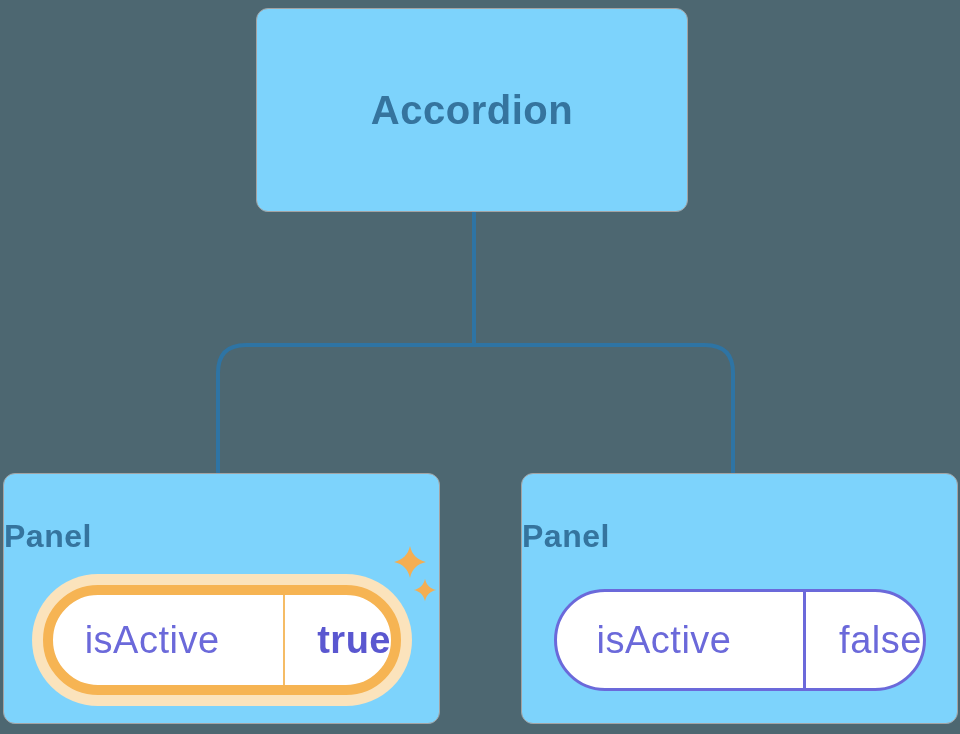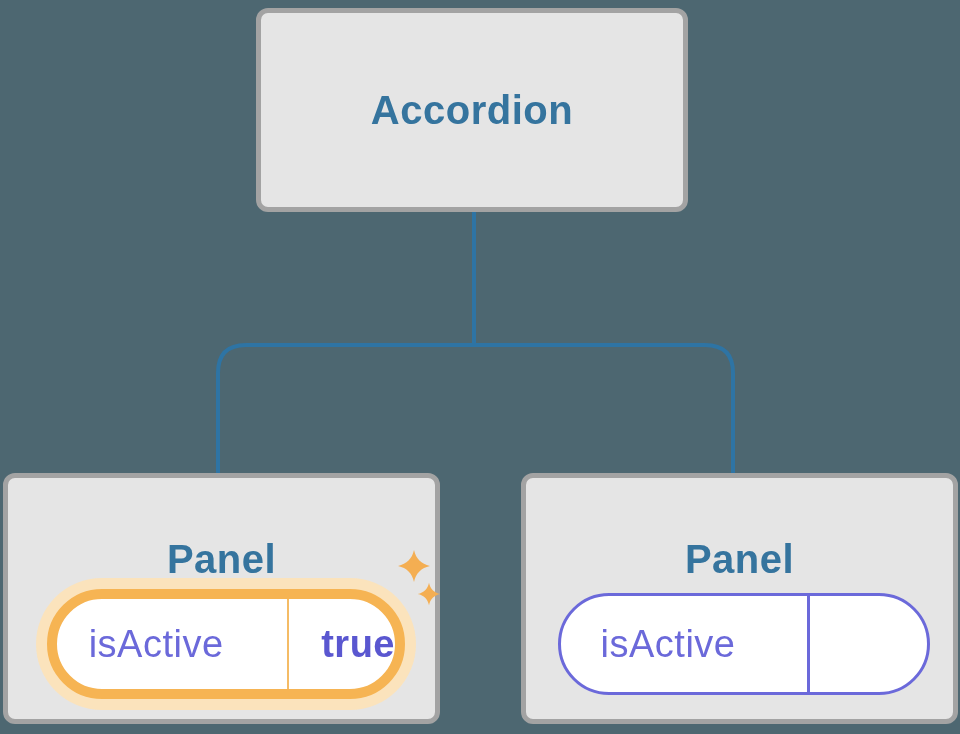--- a/index.html
+++ b/index.html
@@ -12,47 +12,46 @@
     overflow: hidden;
   }
   svg.connector-layer {
     position: absolute;
     left: 0; top: 0;
     width: 960px; height: 734px;
     pointer-events: none;
   }
   .node {
     position: absolute;
-    background: #e5e5e5;
-    border: 5px solid #a3a3a3;
+    background: #7dd3fc;
+    border: 1px solid #a3a3a3;
     border-radius: 12px;
     box-sizing: border-box;
   }
   .root-node {
     left: 256px; top: 8px;
     width: 432px; height: 204px;
     display: flex; align-items: center; justify-content: center;
   }
   .node-title {
     font-size: 40px;
     font-weight: 600;
     color: #35749E;
     letter-spacing: 0.5px;
   }
   .panel-left  { left: 3px;   top: 473px; width: 437px; height: 251px; }
   .panel-right { left: 521px; top: 473px; width: 437px; height: 251px; }
   .panel-title {
     position: absolute;
     top: 38px; left: 0; right: 0;
-    text-align: center;
-    font-size: 40px; line-height: 48px;
+    text-align: left;
+    font-size: 32px; line-height: 48px;
     font-weight: 600;
     color: #35749E;
     letter-spacing: 0.5px;
-    margin-top: 19px;
   }
   .pill {
     position: absolute;
     box-sizing: border-box;
     background: #ffffff;
     border-radius: 999px;
     display: flex;
     align-items: stretch;
     overflow: hidden;
     gap: 32px;
@@ -127,16 +126,19 @@
   </div>
 
   <div class="node panel-right">
     <div class="panel-title">Panel</div>
 
     <div class="pill pill-inactive">
       <div class="pill-section section-name">
         <span class="state-text">isActive</span>
       </div>
       <div class="divider-purple"></div>
+      <div class="pill-section section-value">
+        <span class="state-text">false</span>
+      </div>
     </div>
   </div>
 
 </div>
 
 </body></html>

